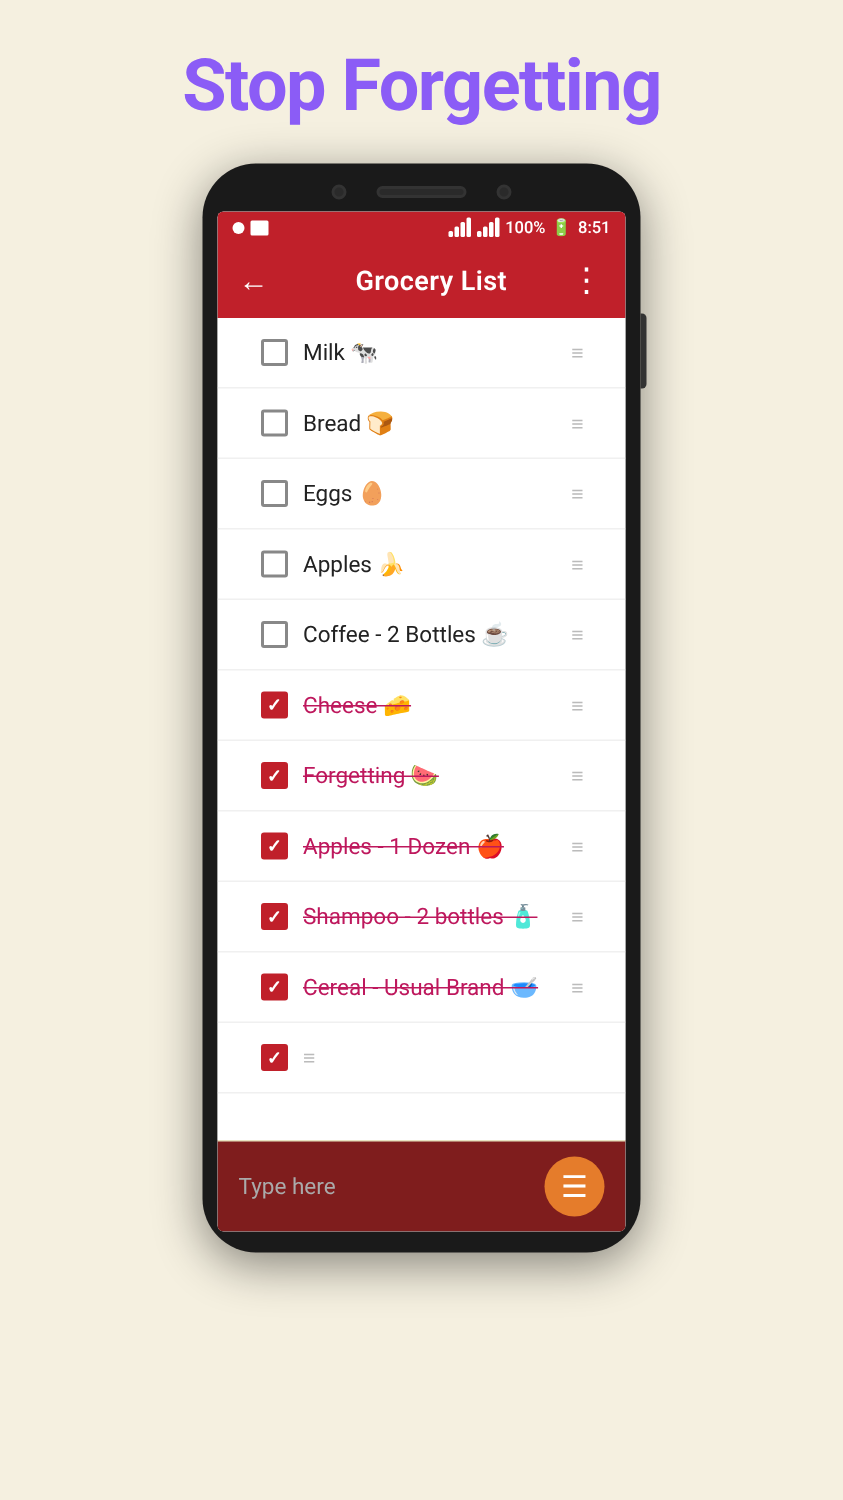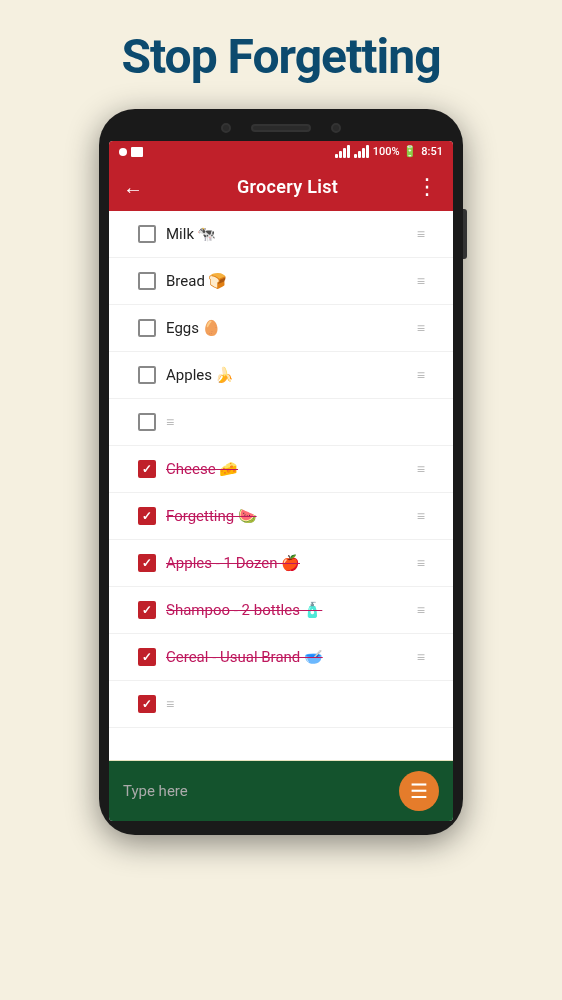--- a/index.html
+++ b/index.html
@@ -11,29 +11,29 @@
       font-family: 'Roboto', Arial, sans-serif;
       display: flex;
       flex-direction: column;
       align-items: center;
       overflow: hidden;
     }
 
     .headline {
       font-size: 48px;
       font-weight: 700;
-      color: #0c4a6e;
+      color: #8b5cf6;
       text-align: center;
       margin-top: 28px;
       margin-bottom: 24px;
       letter-spacing: -1px;
     }
 
     .phone-outer {
-      width: 364px;
+      width: 292px;
       background: #1a1a1a;
       border-radius: 36px;
       padding: 14px 10px;
       box-shadow: 0 8px 32px rgba(0,0,0,0.45);
       position: relative;
     }
 
     .phone-top-bar {
       display: flex;
       justify-content: center;
@@ -197,21 +197,21 @@
     }
 
     .drag-handle {
       color: #bbb;
       font-size: 14px;
       letter-spacing: -1px;
       flex-shrink: 0;
     }
 
     .bottom-bar {
-      background: #14532d;
+      background: #7f1d1d;
       display: flex;
       align-items: center;
       padding: 10px 14px;
       border-top: 1px solid #e8e3c0;
     }
 
     .type-input {
       flex: 1;
       color: #aaa;
       font-size: 15px;
@@ -302,20 +302,21 @@
           <span class="item-text">Eggs 🥚</span>
           <span class="drag-handle">≡</span>
         </div>
         <div class="list-item">
           <div class="checkbox"></div>
           <span class="item-text">Apples 🍌</span>
           <span class="drag-handle">≡</span>
         </div>
         <div class="list-item">
           <div class="checkbox"></div>
+          <span class="item-text">Coffee - 2 Bottles ☕</span>
           <span class="drag-handle">≡</span>
         </div>
         <div class="list-item">
           <div class="checkbox checked"></div>
           <span class="item-text strikethrough">Cheese 🧀</span>
           <span class="drag-handle">≡</span>
         </div>
         <div class="list-item">
           <div class="checkbox checked"></div>
           <span class="item-text strikethrough">Forgetting 🍉</span>

